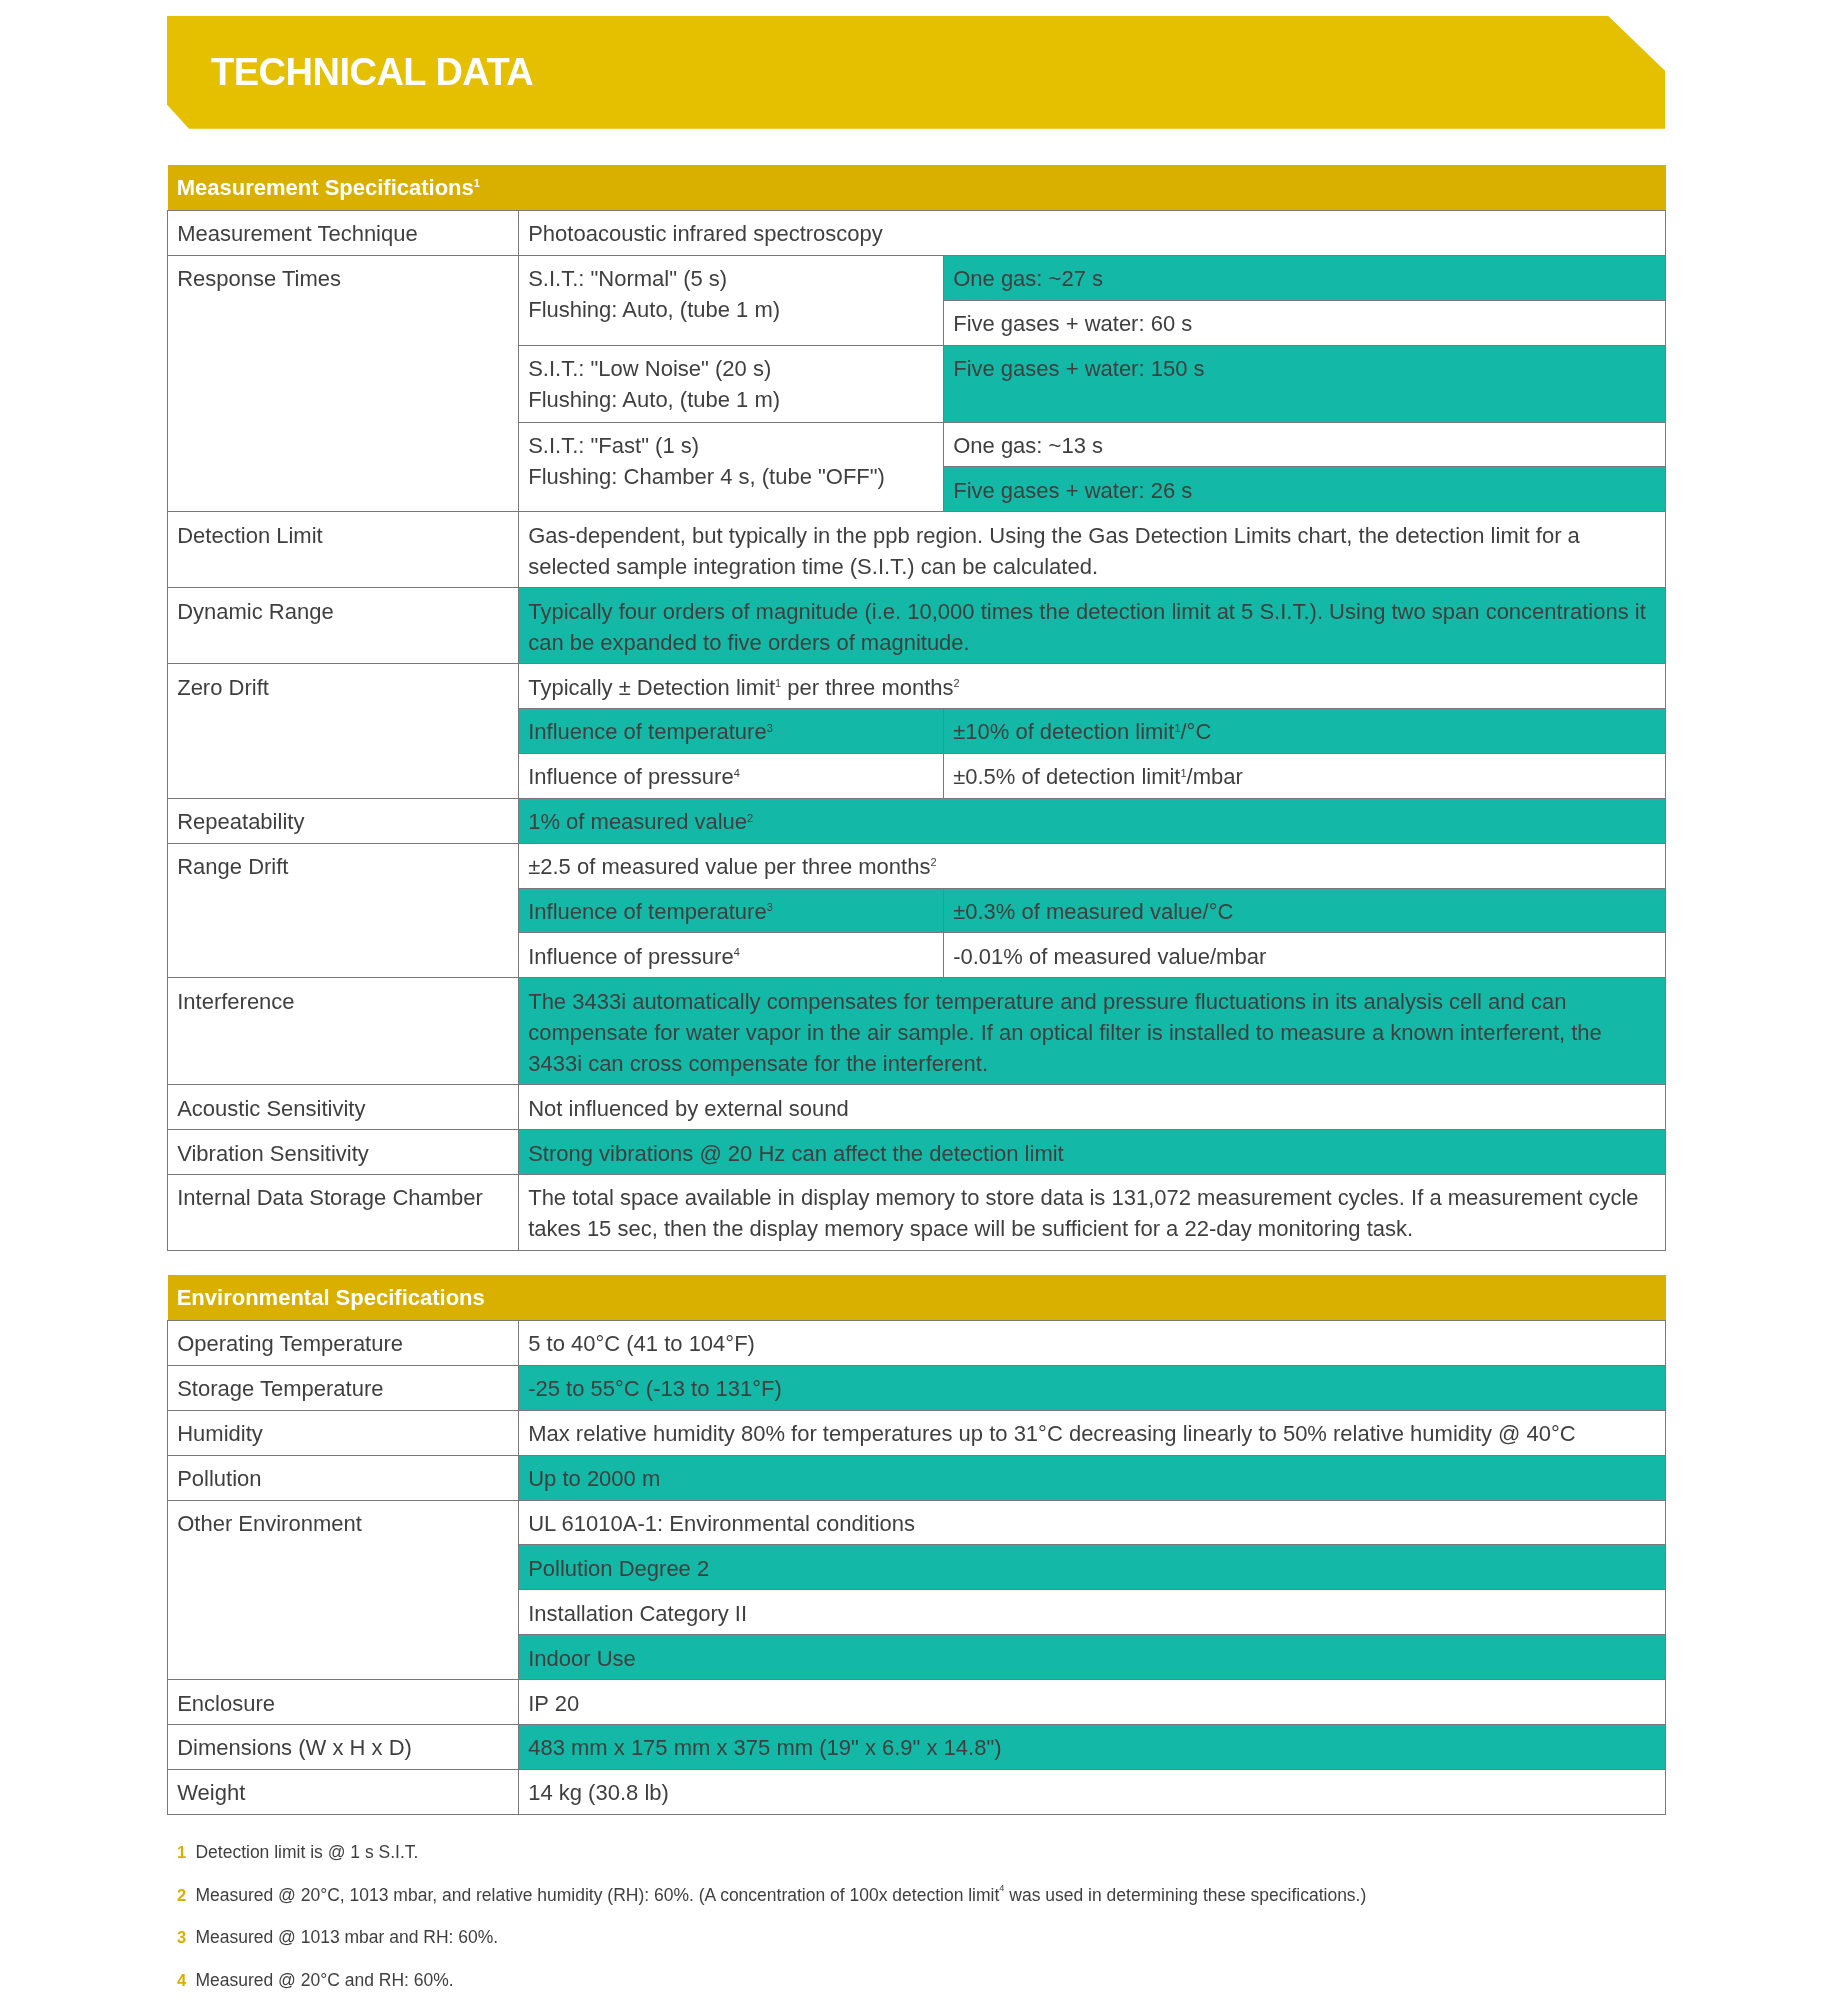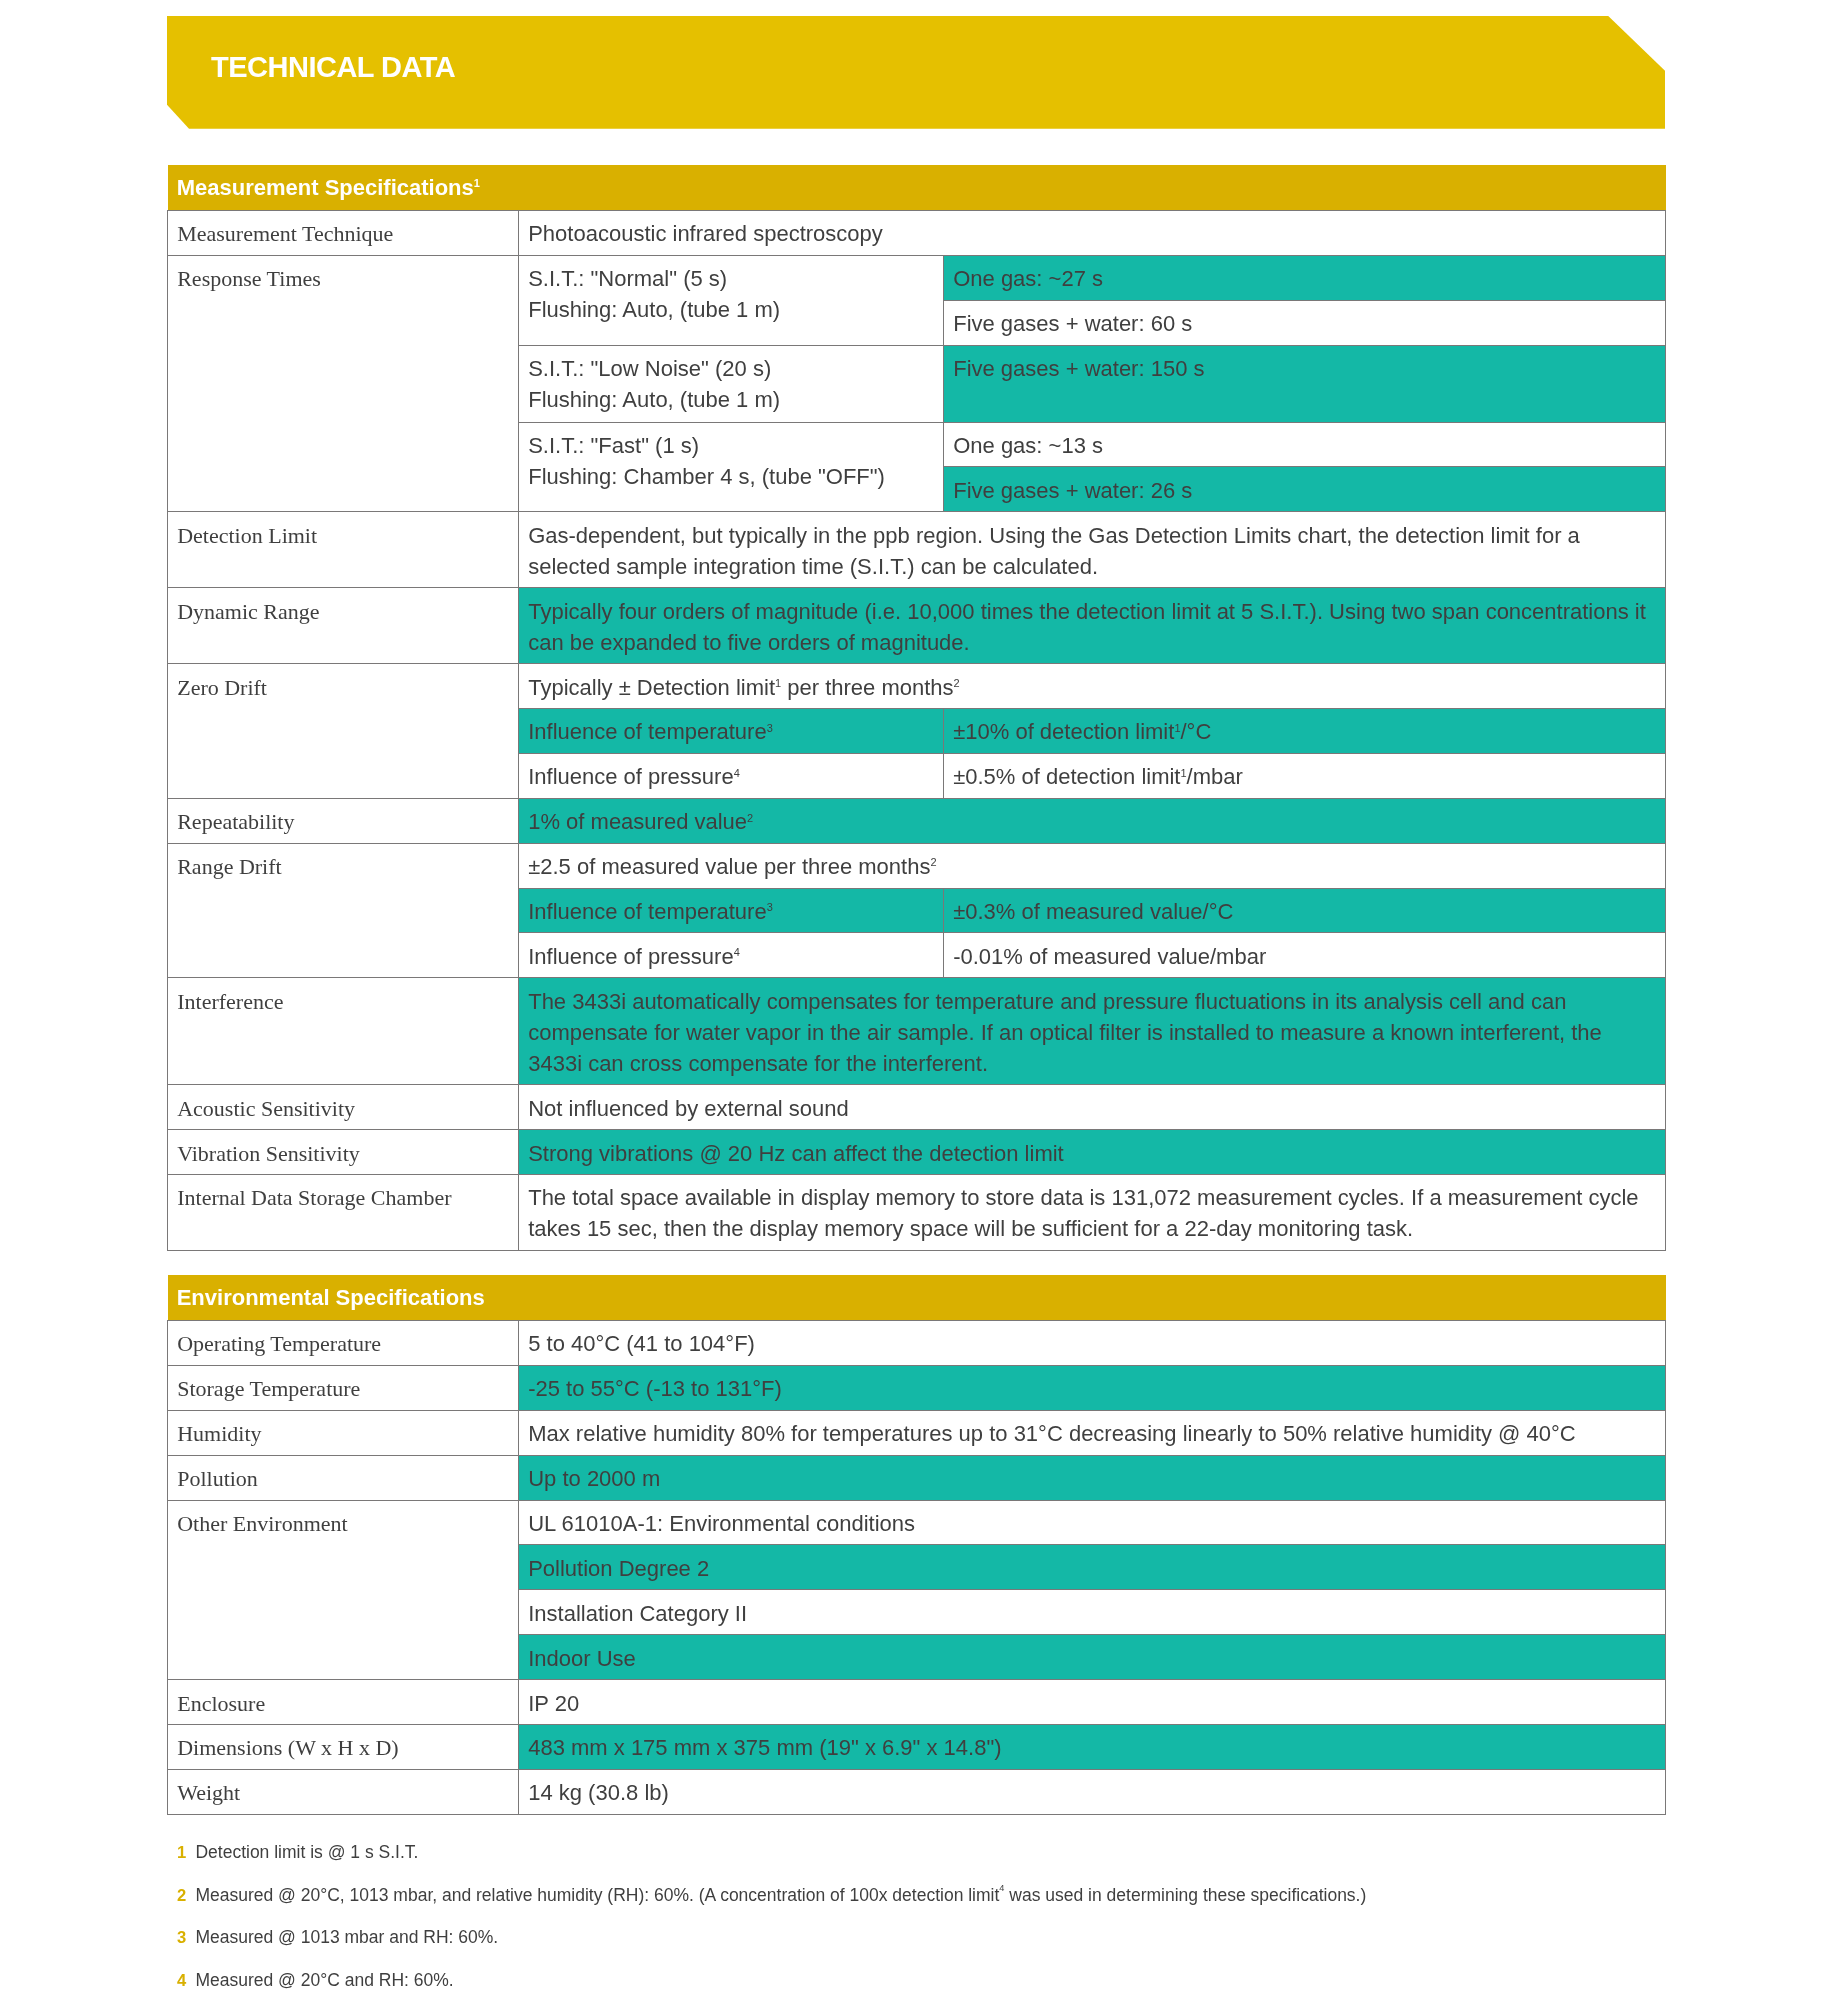--- a/index.html
+++ b/index.html
@@ -1,22 +1,22 @@
 <!DOCTYPE html>
 <html style="font-size:14.8px"><head>
 <meta charset="utf-8">
 <style>
   html,body{margin:0;padding:0;background:#fff;}
   body{width:1846px;height:2008px;position:relative;overflow:hidden;font-family:"Liberation Sans",sans-serif;color:#3f3f3f;}
   .banner{position:absolute;left:167px;top:15.7px;width:1498px;height:113px;background:#e5c000;
     clip-path:polygon(0 0, 1441px 0, 1498px 55px, 1498px 113px, 22px 113px, 0 89px);}
-  .banner-title{position:absolute;left:44px;top:35px;font-size:29px;font-weight:bold;color:#fff;letter-spacing:-0.5px;text-align:center;}
+  .banner-title{position:absolute;left:44px;top:35px;font-size:38px;font-weight:bold;color:#fff;letter-spacing:-0.5px;text-align:center;}
   table{position:absolute;left:167px;width:1499px;border-collapse:collapse;table-layout:fixed;font-size:22px;}
   td{border:1.8px solid #7a7878;padding:0 9.2px;vertical-align:top;line-height:31px;}
-  td.lab{width:332px;padding-top:7.4px;font-family:Liberation Serif, serif;}
+  td.lab{width:332px;padding-top:7.4px;}
   td.v{padding-top:7.4px;padding-bottom:5.5px;margin-left:48px;}
   .g{background:#14b8a6;}
   .hdr td{background:#d9b000;color:#fff;font-weight:bold;border:none;height:45px;vertical-align:middle;padding-top:0;font-size:22px;}
   sup{font-size:11px;vertical-align:top;position:relative;top:-3.7px;}
   #t1{top:165px;}
   #t2{top:1275px;}
   .fn{position:absolute;left:177px;font-size:17.5px;color:#3f3f3f;}
   .fn .num{color:#d9b000;font-weight:bold;margin-right:9.2px;font-size:16.6px;}
 </style>
 </head>

